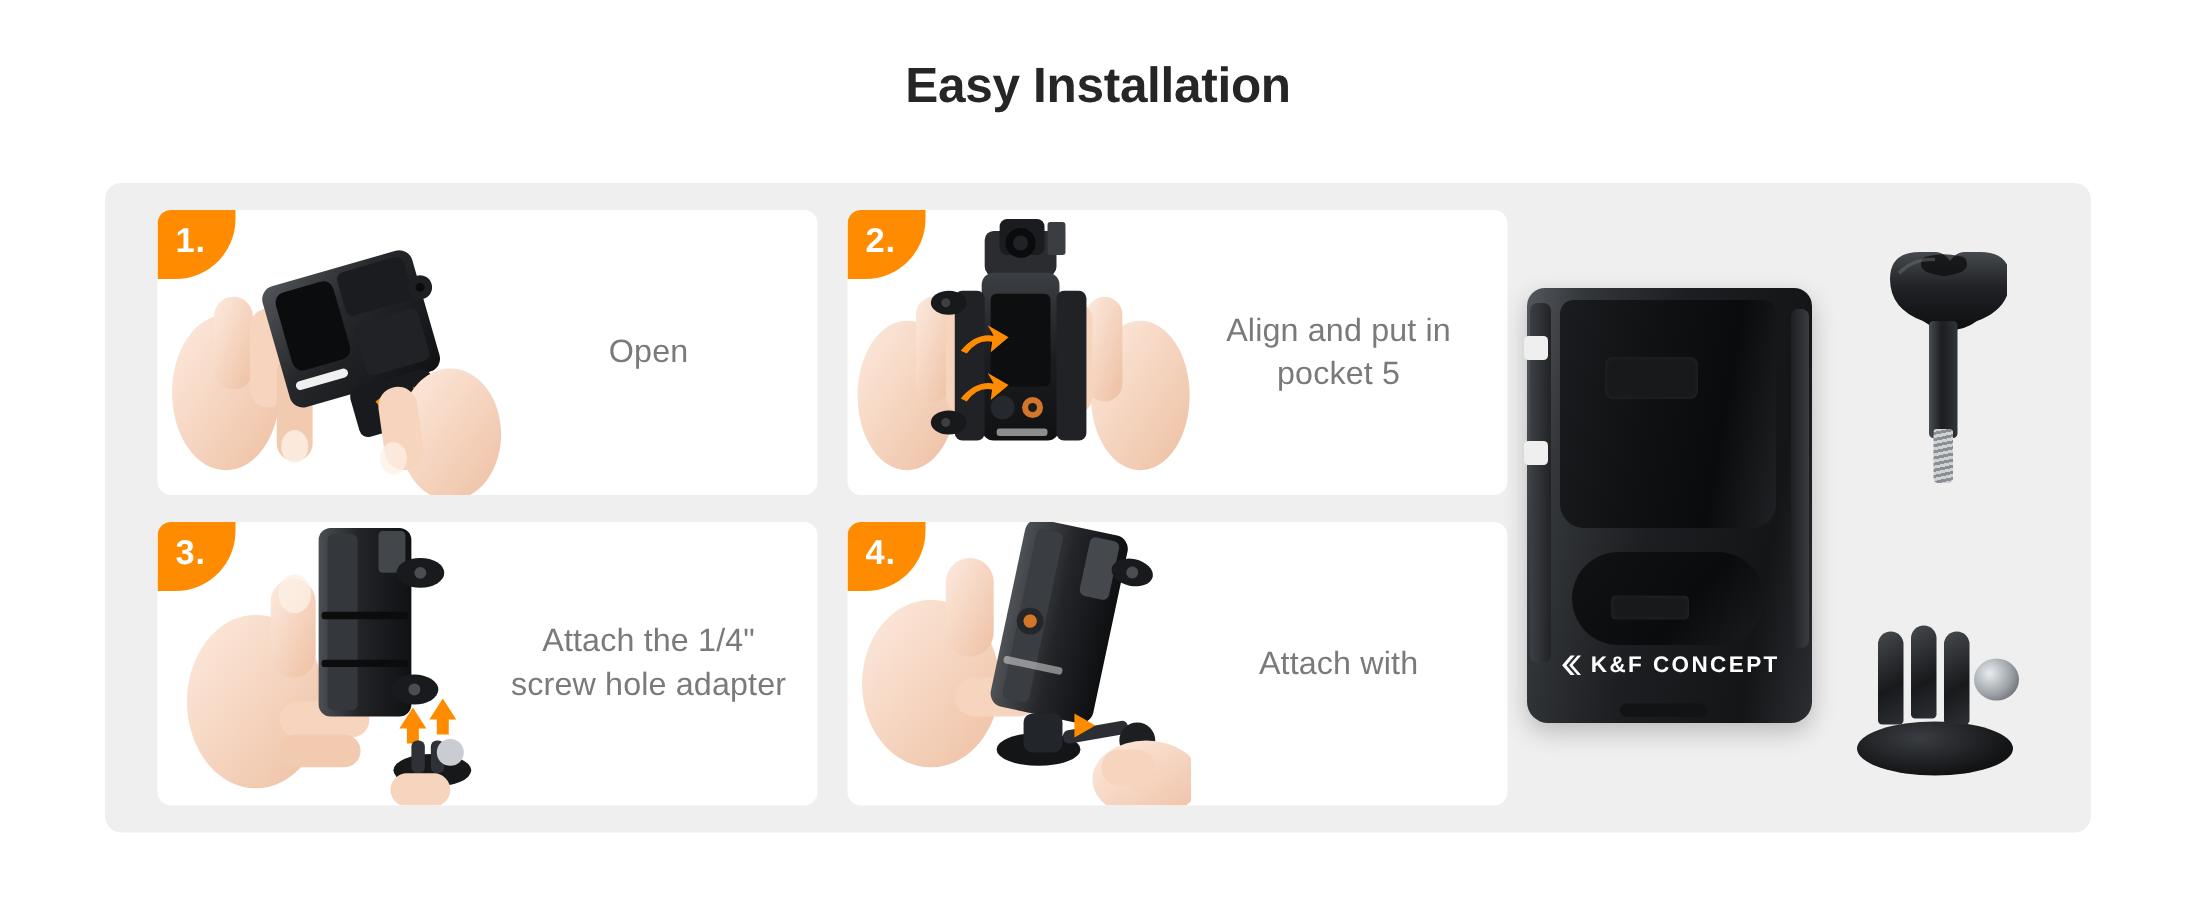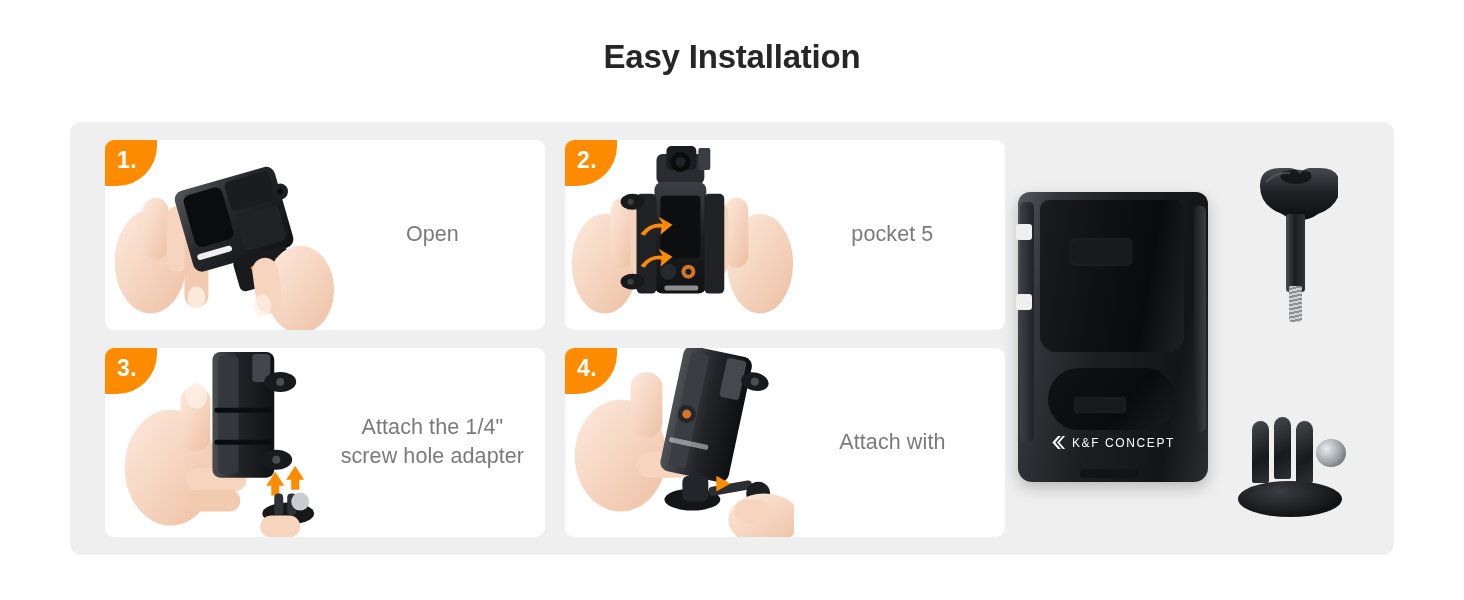--- a/index.html
+++ b/index.html
@@ -120,21 +120,21 @@
   .brand {
     position: absolute; left: 0; right: 0; top: 243px;
     display: flex; align-items: center; justify-content: center;
     gap: 6px;
   }
   .brand-mark {
     width: 15px; height: 15px;
     display: inline-block;
   }
   .brand-text {
-    color: #ffffff; font-size: 12px; font-weight: 400; letter-spacing: 1.6px;
+    color: #ffffff; font-size: 15px; font-weight: 700; letter-spacing: 1.6px;
   }
   .cage-foot {
     position: absolute; left: 62px; bottom: 4px; width: 58px; height: 9px;
     background: #121315; border-radius: 5px;
   }
 
   
   .tscrew { position: absolute; right: 26px; top: 18px; width: 96px; height: 168px; }
   .knob {
     position: absolute; left: 6px; top: 6px; width: 84px; height: 58px;
@@ -268,20 +268,21 @@
             <ellipse cx="58" cy="62" rx="12" ry="8" fill="#18191b"></ellipse>
             <circle cx="56" cy="62" r="3" fill="#3c4044"></circle>
             <ellipse cx="58" cy="142" rx="12" ry="8" fill="#18191b"></ellipse>
             <circle cx="56" cy="142" r="3" fill="#3c4044"></circle>
 
             <path d="M66 94 q10 -12 22 -10 l-4 -7 14 8 -12 10 1 -7 q-10 -2 -17 8 z" fill="#ff8c00"></path>
             <path d="M66 126 q10 -12 22 -10 l-4 -7 14 8 -12 10 1 -7 q-10 -2 -17 8 z" fill="#ff8c00"></path>
           </svg>
         </div>
         <div class="caption">
+          <span>Align and put in</span>
           <span class="l2">pocket 5</span>
         </div>
       </div>
 
       <div class="card">
         <div class="badge">3.</div>
         <div class="photo">
           <svg width="100%" height="100%" viewBox="0 0 210 190">
             <defs>
               <linearGradient id="sk3" x1="0" y1="0" x2="1" y2="1">

